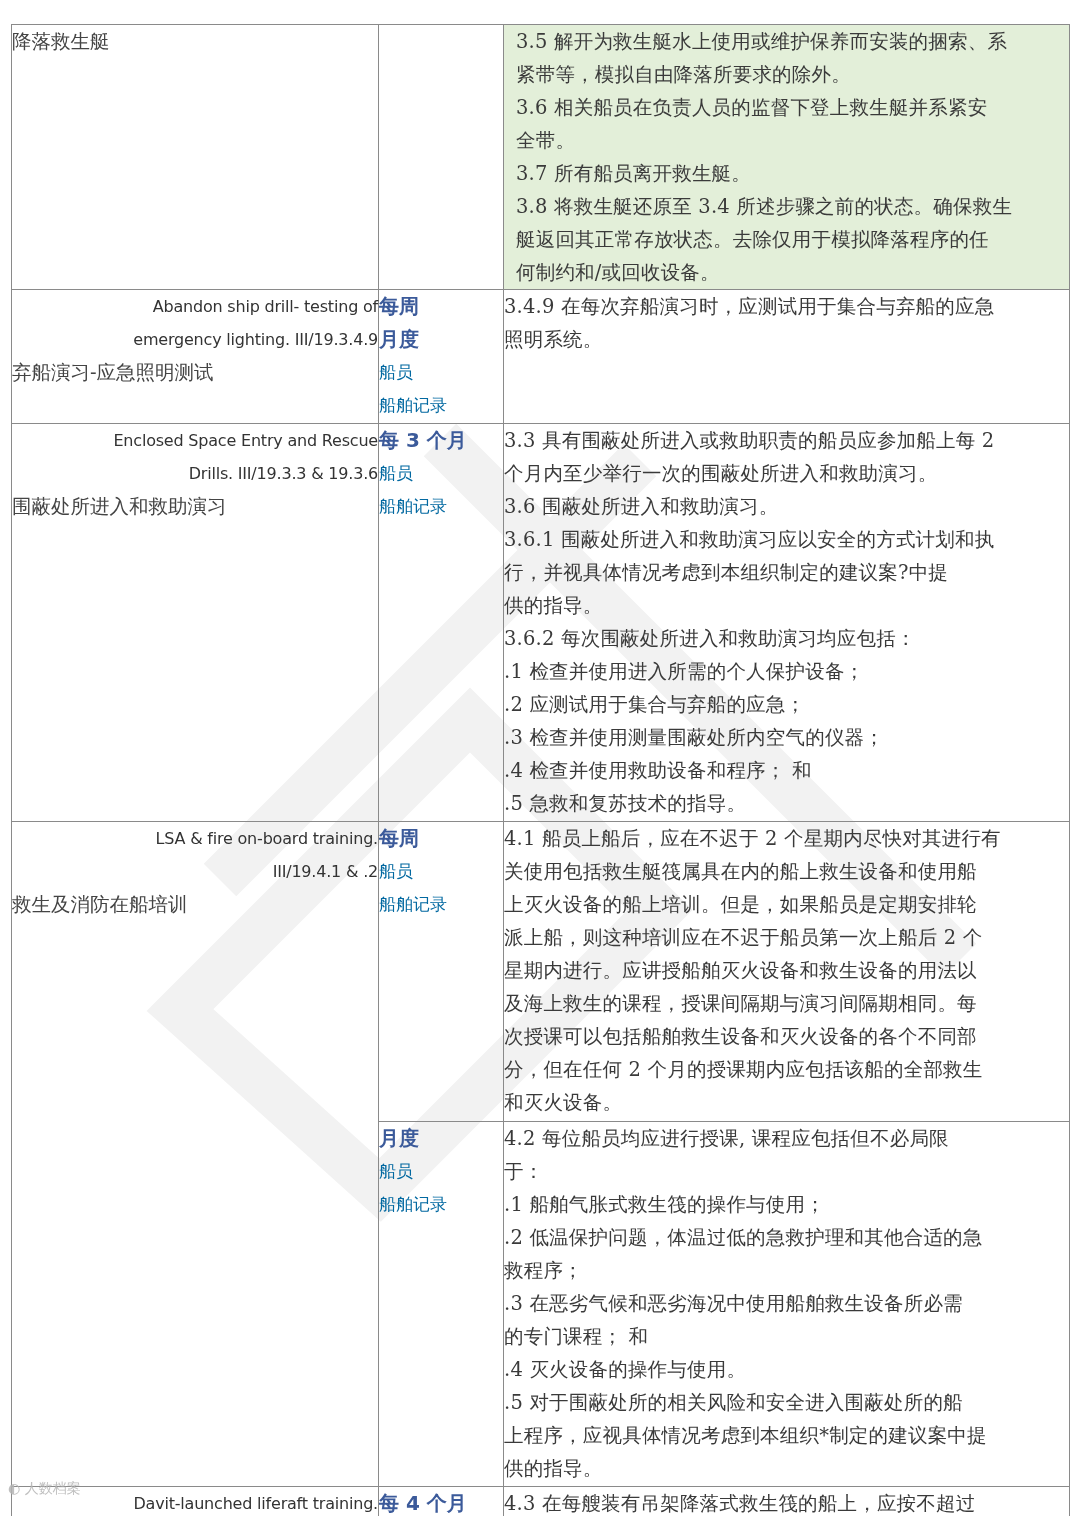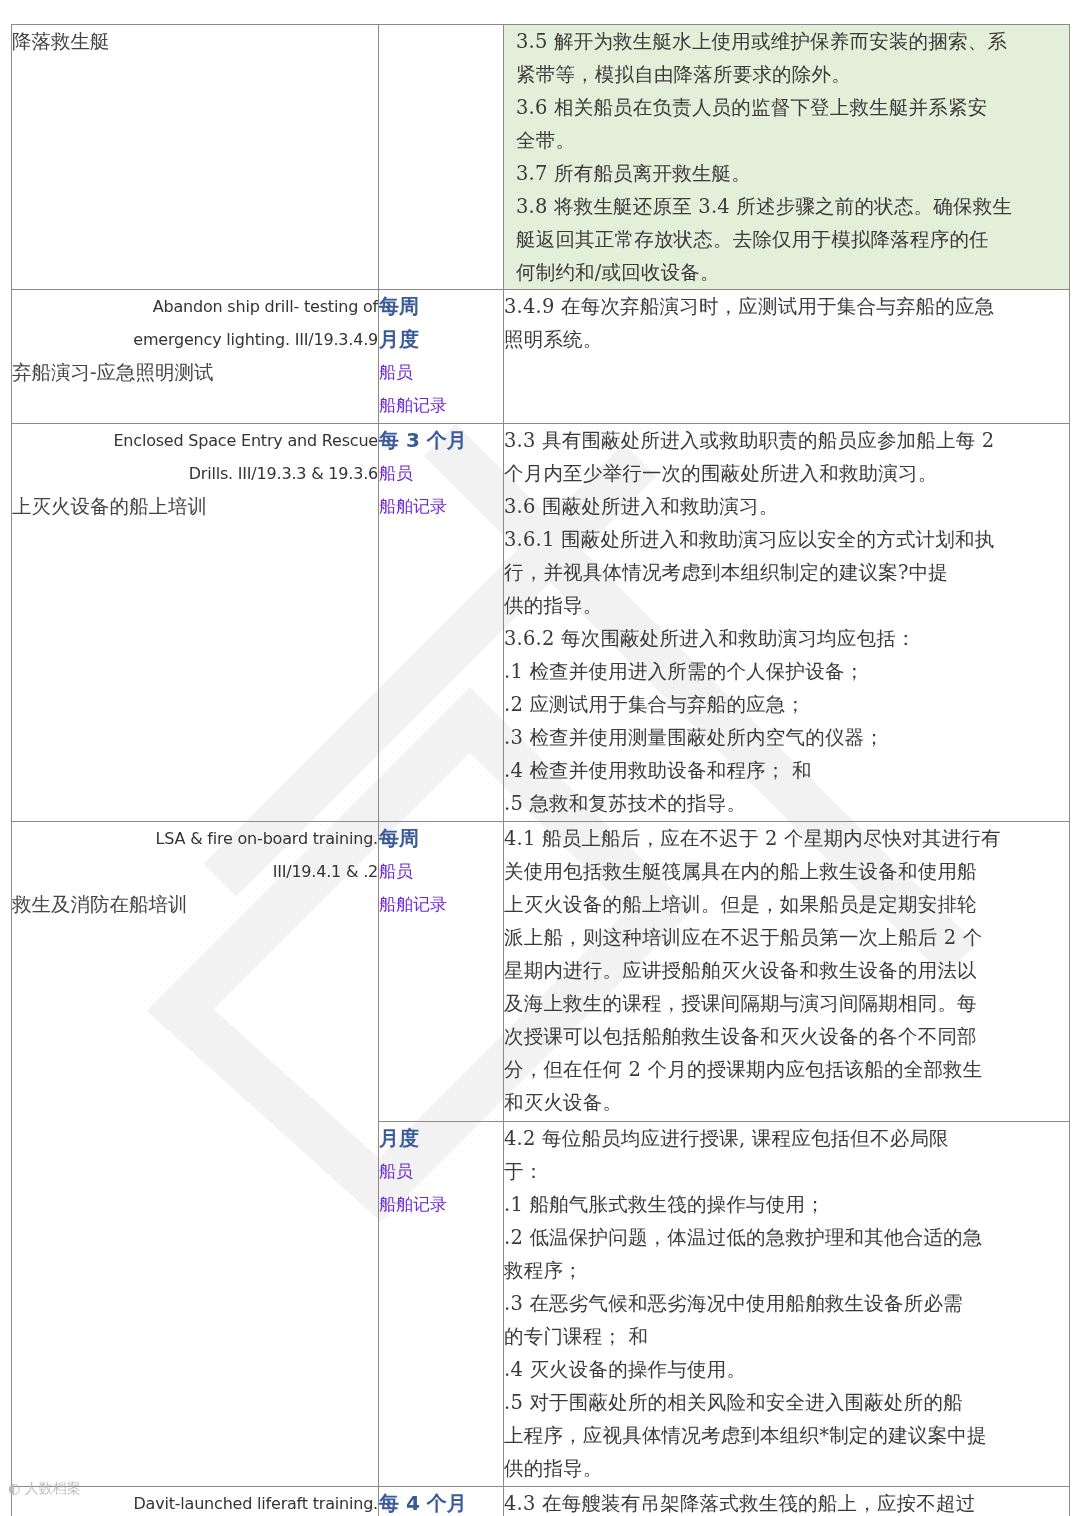--- a/index.html
+++ b/index.html
@@ -32,21 +32,21 @@
   .en {
     font-family: "DejaVu Sans", "Liberation Sans", sans-serif;
     font-size: 16px; color: #333333; letter-spacing: -0.2px; text-align: right;
   }
   .zh { color: #444444; }
   .freq-bold {
     color: #3b5a9a; font-weight: bold; font-size: 20px;
     font-family: "DejaVu Sans", "Liberation Sans", sans-serif;
   }
   .freq-small {
-    color: #6d28d9; font-size: 17px;
+    color: #0369a1; font-size: 17px;
     font-family: "DejaVu Sans", "Liberation Sans", sans-serif;
   }
   .freq-pad { padding: 0 6px 0 10px; }
   .req-pad { padding: 0 6px 0 12px; border-radius: 10px; }
   .green { background: #e3efd9; }
   .req .line { color: #3a3a3a; letter-spacing: 0.2px; }
   .footer-mark {
     position: absolute; left: 8px; top: 1480px; z-index: 2;
     font-family: "DejaVu Sans", sans-serif; font-size: 14px;
     color: rgba(180,180,180,0.85);
@@ -105,21 +105,21 @@
       <td class="req req-pad">
         <span class="line">3.4.9 在每次弃船演习时，应测试用于集合与弃船的应急</span>
         <span class="line">照明系统。</span>
       </td>
     </tr>
 
     <tr style="height:398px;">
       <td class="cell-pad">
         <span class="line en">Enclosed Space Entry and Rescue</span>
         <span class="line en">Drills. III/19.3.3 &amp; 19.3.6</span>
-        <span class="line zh">上灭火设备的船上培训</span>
+        <span class="line zh">围蔽处所进入和救助演习</span>
       </td>
       <td class="freq-pad">
         <span class="line freq-bold">每 3 个月</span>
         <span class="line freq-small">船员</span>
         <span class="line freq-small">船舶记录</span>
       </td>
       <td class="req req-pad">
         <span class="line">3.3 具有围蔽处所进入或救助职责的船员应参加船上每 2</span>
         <span class="line">个月内至少举行一次的围蔽处所进入和救助演习。</span>
         <span class="line">3.6  围蔽处所进入和救助演习。</span>

